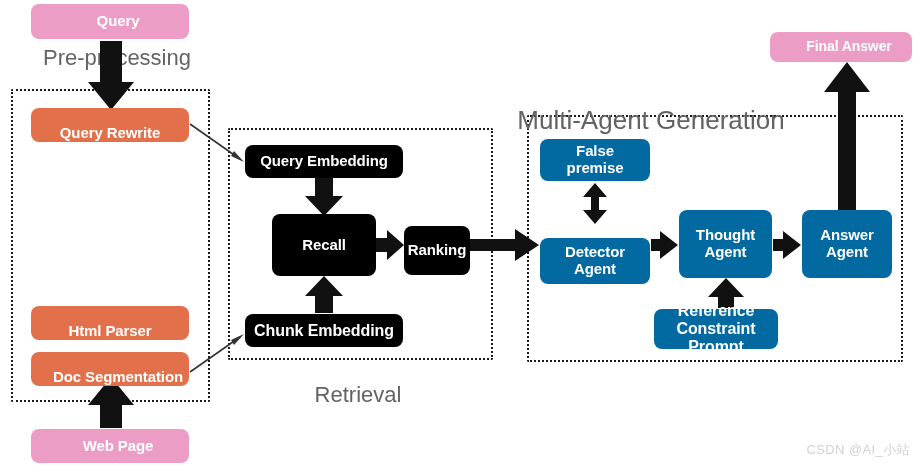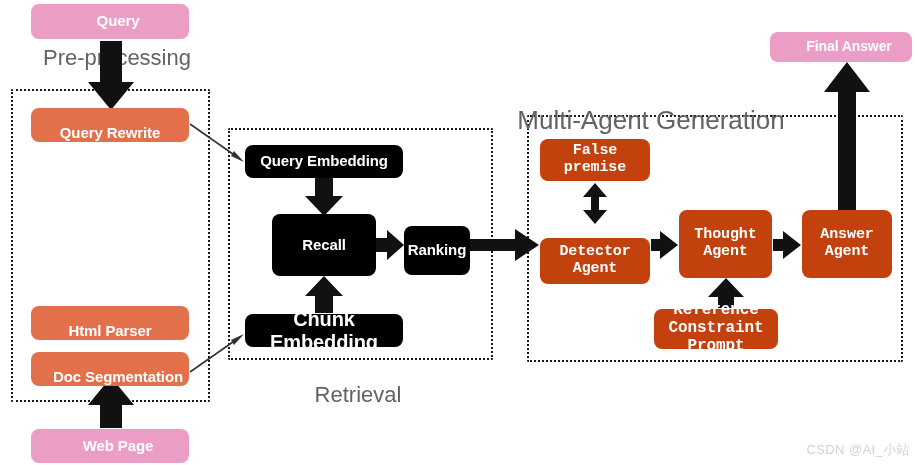--- a/index.html
+++ b/index.html
@@ -30,21 +30,21 @@
     color: #ffffff;
     font-weight: bold;
     line-height: 1.12;
     border-radius: 8px;
     letter-spacing: -0.1px;
     user-select: none;
   }
   .node.pink   { background: #EC9DC6; padding-left: 16px; }
   .node.orange { background: #E2714B; align-items: flex-end; }
   .node.green  { background: #000000; }
-  .node.blue   { background: #c2410c; font-family: Liberation Mono, monospace; }
+  .node.blue   { background: #0369a1; }
 
   
   .group-box {
     position: absolute;
     box-sizing: border-box;
     border: 2px dotted #1a1a1a;
     border-radius: 2px;
     background: transparent;
   }
 
@@ -168,21 +168,21 @@
       </div>
       <div class="node pink" style="left: 31px; top: 429px; width: 158px; height: 34px; font-size: 15px;">
         <span style="white-space: pre-line;">Web Page</span>
       </div>
       <div class="node green" style="left: 245px; top: 145px; width: 158px; height: 33px; font-size: 15px;">
         <span style="white-space: pre-line;">Query Embedding</span>
       </div>
       <div class="node green" style="left: 272px; top: 214px; width: 104px; height: 62px; font-size: 15px;">
         <span style="white-space: pre-line;">Recall</span>
       </div>
-      <div class="node green" style="left: 245px; top: 314px; width: 158px; height: 33px; font-size: 20px;">
+      <div class="node green" style="left: 245px; top: 314px; width: 158px; height: 33px; font-size: 16px;">
         <span style="white-space: pre-line;">Chunk Embedding</span>
       </div>
       <div class="node green" style="left: 404px; top: 226px; width: 66px; height: 49px; font-size: 15px;">
         <span style="white-space: pre-line;">Ranking</span>
       </div>
       <div class="node blue" style="left: 540px; top: 139px; width: 110px; height: 42px; font-size: 15px;">
         <span style="white-space: pre-line;">False
 premise</span>
       </div>
       <div class="node blue" style="left: 540px; top: 222px; width: 110px; height: 46px; font-size: 15px; margin-top: 16px;">

